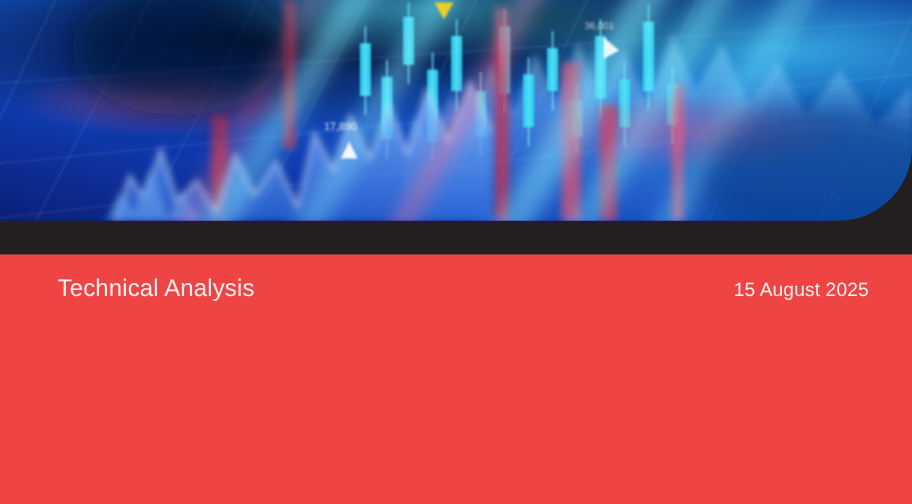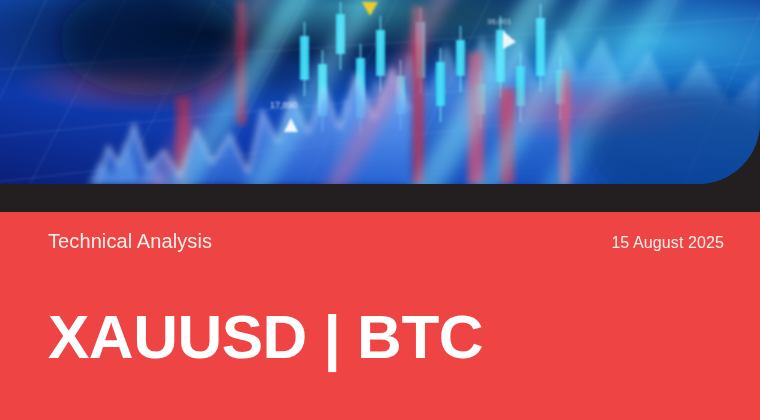--- a/index.html
+++ b/index.html
@@ -291,17 +291,16 @@
     </svg>
   </div>
 
   <div class="panel">
 
     <div class="meta-row">
       <div class="kicker">Technical Analysis</div>
       <div class="date">15 August 2025</div>
     </div>
 
-    <h1 class="headline">XAUUSD | BTC</h1>
 
   </div>
 
 </div>
 
 </body></html>

